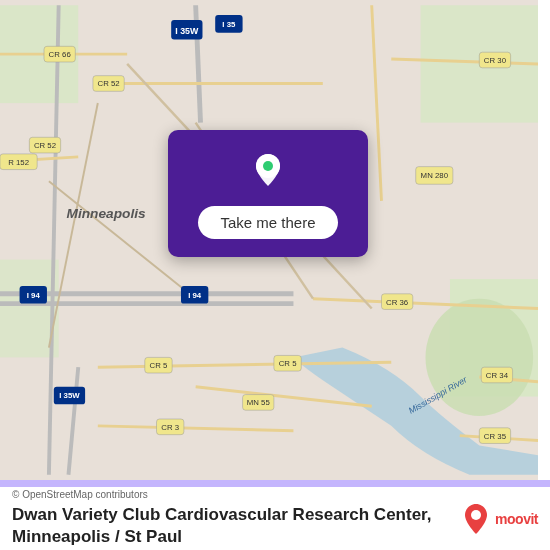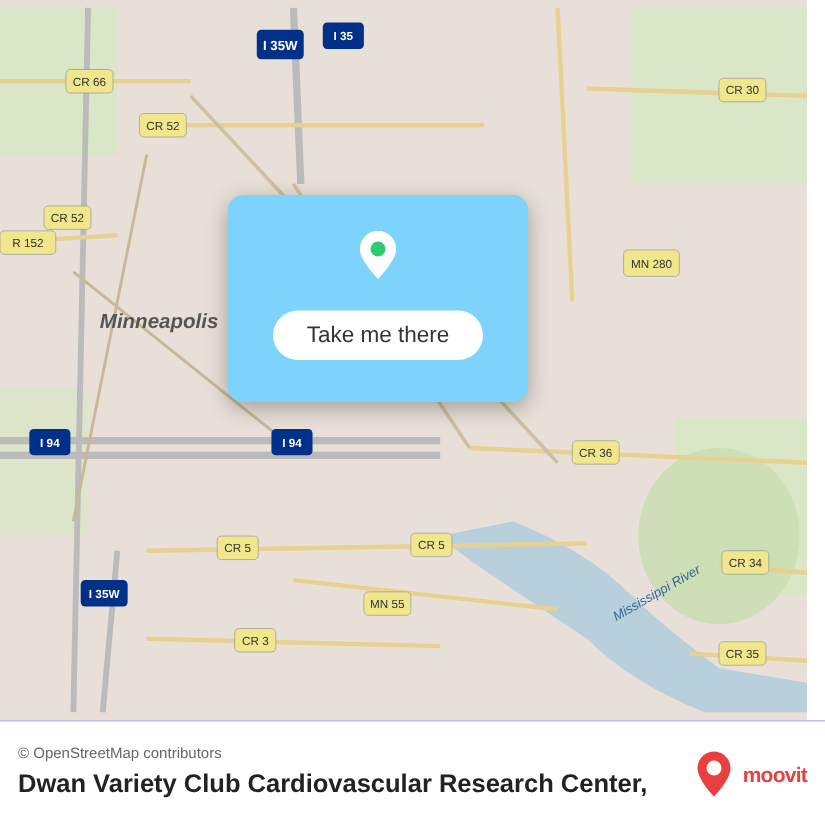--- a/index.html
+++ b/index.html
@@ -24,28 +24,28 @@
       width: 100%;
       height: 100%;
       position: absolute;
       top: 0; left: 0;
     }
 
     
     #location-card {
       position: absolute;
       top: 130px;
-      left: 152px;
+      left: 168px;
       width: 200px;
-      background: #7dd3fc;
+      background: #4c1d95;
       border-radius: 10px;
       display: flex;
       flex-direction: column;
       align-items: center;
-      padding: 18px 20px 28px;
+      padding: 18px 20px 18px;
       box-shadow: 0 4px 15px rgba(0,0,0,0.3);
     }
 
     #pin-icon-wrapper {
       margin-bottom: 10px;
     }
 
     #pin-icon-wrapper svg {
       width: 44px;
       height: 44px;
@@ -68,21 +68,21 @@
       position: absolute;
       bottom: 0;
       left: 0;
       width: 550px;
       height: 70px;
       background: white;
       display: flex;
       align-items: center;
       justify-content: space-between;
       padding: 8px 12px;
-      border-top: 1px solid #c4b5fd;
+      border-top: 7px solid #c4b5fd;
     }
 
     #bottom-left {
       flex: 1;
     }
 
     #copyright-text {
       font-size: 10px;
       color: #666;
       margin-bottom: 4px;
@@ -237,20 +237,21 @@
     </div>
     <button id="take-me-there-btn">Take me there</button>
   </div>
 </div>
 
 <div id="bottom-bar">
   <div id="bottom-left">
     <div id="copyright-text">© OpenStreetMap contributors</div>
     <div id="location-name">
       <span>Dwan Variety Club Cardiovascular Research Center,</span><br>
+      <span>Minneapolis / St Paul</span>
     </div>
   </div>
   <div id="moovit-logo">
 
     <svg id="moovit-pin" viewBox="0 0 28 34" xmlns="http://www.w3.org/2000/svg">
       <path d="M14 2 C8 2 3 7 3 13 C3 21 14 32 14 32 C14 32 25 21 25 13 C25 7 20 2 14 2Z" fill="#e84040"></path>
       <circle cx="14" cy="13" r="5" fill="white"></circle>
     </svg>
     <span id="moovit-wordmark">moovit</span>
   </div>

